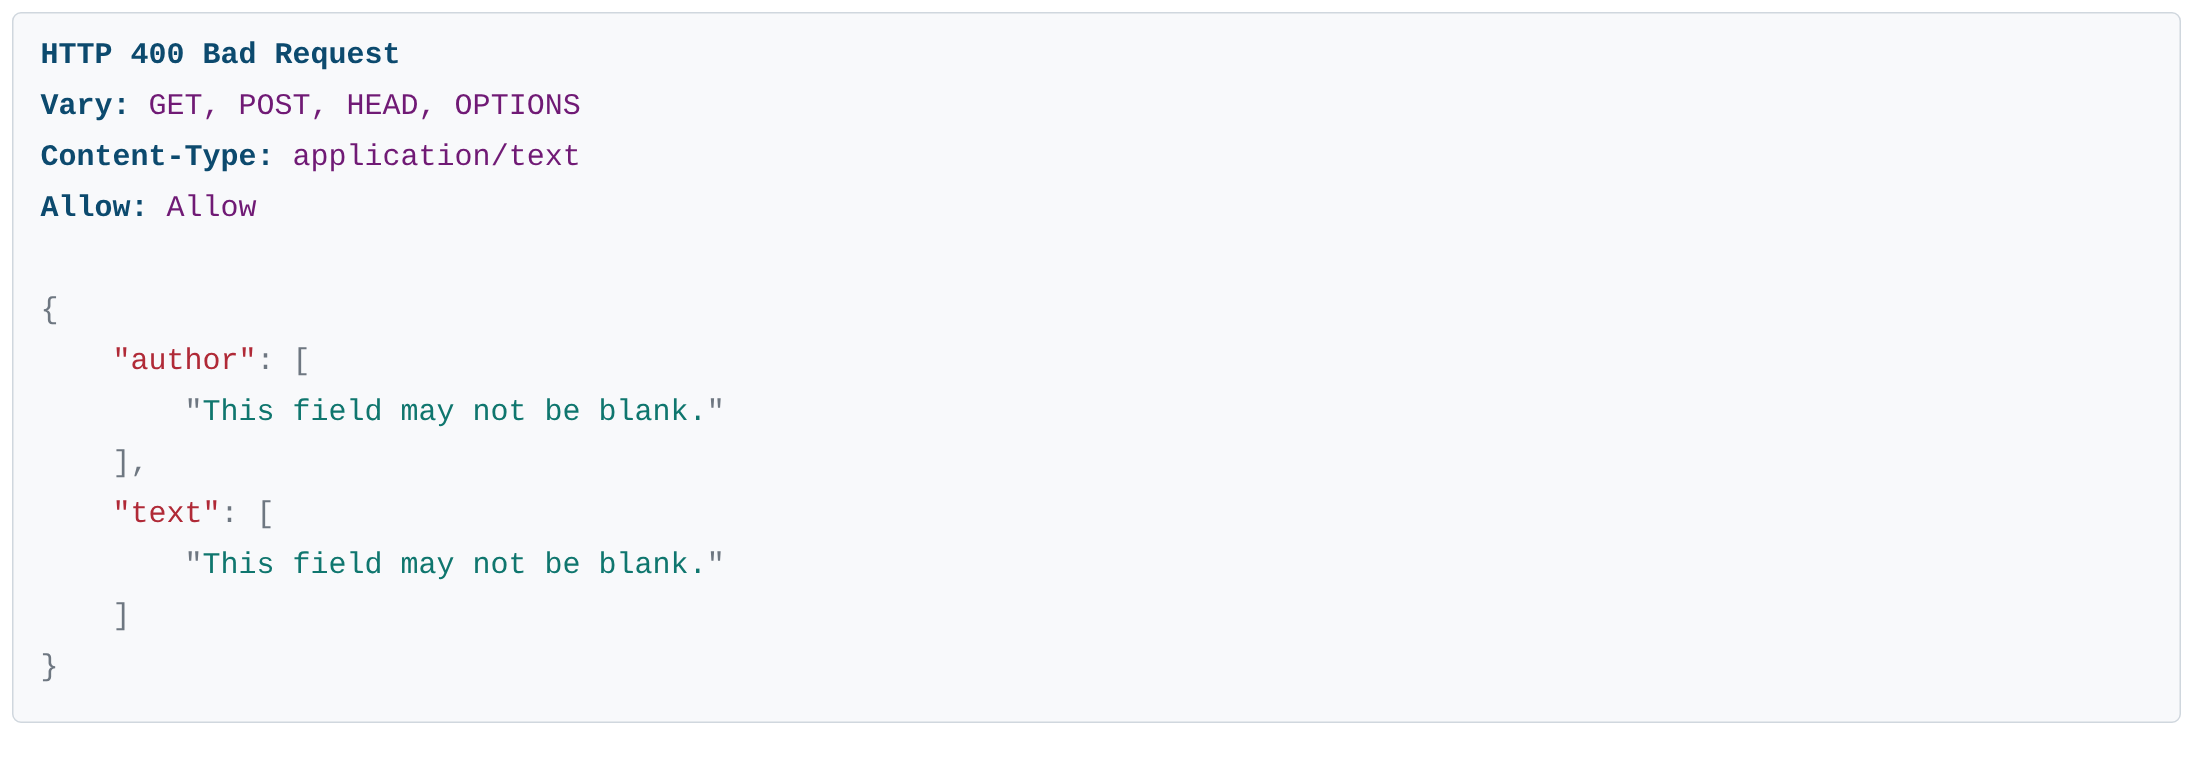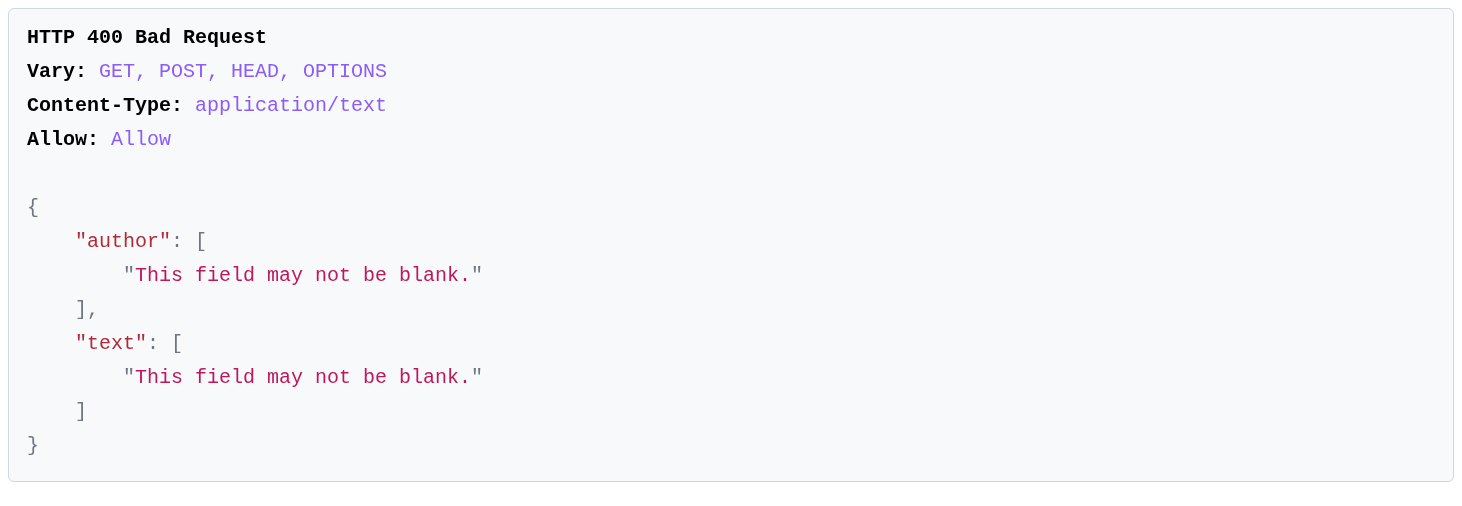--- a/index.html
+++ b/index.html
@@ -15,25 +15,25 @@
       border-radius: 6px;
       background: #f8f9fb;
       padding: 12px 18px 18px 18px;
       overflow-x: auto;
     }
     pre {
       margin: 0;
       font-family: inherit;
       white-space: pre;
     }
-    .tok-bold { font-weight: 700; color: #000000; }
-    .tok-hdr  { color: #8b5cf6; }
+    .tok-bold { font-weight: 700; color: #0c4a6e; }
+    .tok-hdr  { color: #701a75; }
     .tok-pun  { color: #6e7781; }
     .tok-key  { color: #b02a37; }   
-    .tok-str  { color: #be185d; }   
+    .tok-str  { color: #0f766e; }   
   </style>
 </head>
 <body>
 
 <div class="response-box">
 <pre><span class="tok-bold">HTTP 400 Bad Request</span>
 <span class="tok-bold">Vary</span><span class="tok-bold">:</span> <span class="tok-hdr">GET, POST, HEAD, OPTIONS</span>
 <span class="tok-bold">Content-Type</span><span class="tok-bold">:</span> <span class="tok-hdr">application/text</span>
 <span class="tok-bold">Allow</span><span class="tok-bold">:</span> <span class="tok-hdr">Allow</span>
 

